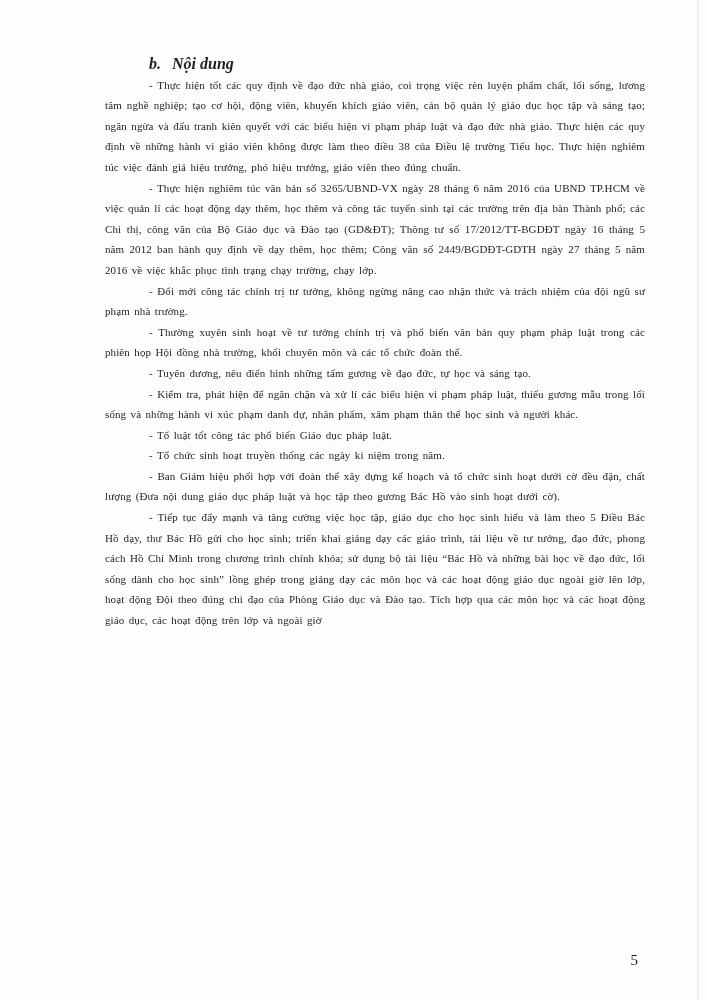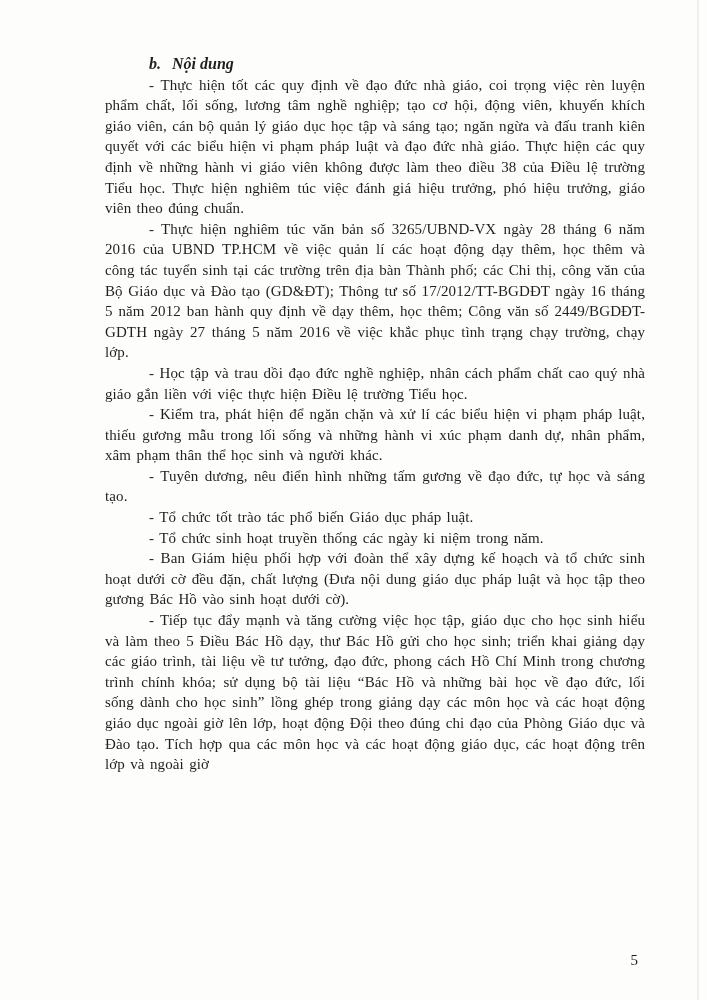--- a/index.html
+++ b/index.html
@@ -28,21 +28,21 @@
     position: absolute;
     left: 88px;
     top: 54px;
     width: 540px;
     margin-left: 17px;
   }
   p.para {
     margin: 0;
     text-align: justify;
     text-indent: 44px;
-    font-size: 15px;
+    font-size: 11px;
     line-height: 20.6px;
     letter-spacing: 0.1px;
     word-spacing: 1.5px;
   }
   p.heading {
     margin: 0;
     padding-left: 44px;
     font-size: 16px;
     line-height: 20.6px;
     font-weight: bold;
@@ -68,30 +68,31 @@
 
 <div class="content">
 
   <p class="heading"><span class="marker">b.</span><span>Nội dung</span></p>
 
   <p class="para">- Thực hiện tốt các quy định về đạo đức nhà giáo, coi trọng việc rèn luyện phẩm chất, lối sống, lương tâm nghề nghiệp; tạo cơ hội, động viên, khuyến khích giáo viên, cán bộ quản lý giáo dục học tập và sáng tạo; ngăn ngừa và đấu tranh kiên quyết với các biểu hiện vi phạm pháp luật và đạo đức nhà giáo. Thực hiện các quy định về những hành vi giáo viên không được làm theo điều 38 của Điều lệ trường Tiểu học. Thực hiện nghiêm túc việc đánh giá hiệu trưởng, phó hiệu trưởng, giáo viên theo đúng chuẩn.</p>
 
   <p class="para">- Thực hiện nghiêm túc văn bản số 3265/UBND-VX ngày 28 tháng 6 năm 2016 của UBND TP.HCM về việc quản lí các hoạt động dạy thêm, học thêm và công tác tuyển sinh tại các trường trên địa bàn Thành phố; các Chi thị, công văn của Bộ Giáo dục và Đào tạo (GD&amp;ĐT); Thông tư số 17/2012/TT-BGDĐT ngày 16 tháng 5 năm 2012 ban hành quy định về dạy thêm, học thêm; Công văn số 2449/BGDĐT-GDTH ngày 27 tháng 5 năm 2016 về việc khắc phục tình trạng chạy trường, chạy lớp.</p>
 
 
+  <p class="para">- Đổi mới công tác chính trị tư tưởng, không ngừng nâng cao nhận thức và trách nhiệm của đội ngũ sư phạm nhà trường.</p>
+
+  <p class="para">- Thường xuyên sinh hoạt về tư tưởng chính trị và phổ biến văn bản quy phạm pháp luật trong các phiên họp Hội đồng nhà trường, khối chuyên môn và các tổ chức đoàn thể.</p>
 
 
-  <p class="para">- Học tập và trau dồi đạo đức nghề nghiệp, nhân cách phẩm chất cao quý nhà giáo gắn liền với việc thực hiện Điều lệ trường Tiểu học.</p>
+  <p class="para">- Tuyên dương, nêu điển hình những tấm gương về đạo đức, tự học và sáng tạo.</p>
 
   <p class="para">- Kiểm tra, phát hiện để ngăn chặn và xử lí các biểu hiện vi phạm pháp luật, thiếu gương mẫu trong lối sống và những hành vi xúc phạm danh dự, nhân phẩm, xâm phạm thân thể học sinh và người khác.</p>
 
-  <p class="para">- Tuyên dương, nêu điển hình những tấm gương về đạo đức, tự học và sáng tạo.</p>
 
-
-  <p class="para">- Tổ chức tốt trào tác phổ biến Giáo dục pháp luật.</p>
+  <p class="para">- Tổ luật tốt công tác phổ biến Giáo dục pháp luật.</p>
 
   <p class="para">- Tổ chức sinh hoạt truyền thống các ngày ki niệm trong năm.</p>
 
   <p class="para">- Ban Giám hiệu phối hợp với đoàn thể xây dựng kế hoạch và tổ chức sinh hoạt dưới cờ đều đặn, chất lượng (Đưa nội dung giáo dục pháp luật và học tập theo gương Bác Hồ vào sinh hoạt dưới cờ).</p>
 
 
   <p class="para">- Tiếp tục đẩy mạnh và tăng cường việc học tập, giáo dục cho học sinh hiểu và làm theo 5 Điều Bác Hồ dạy, thư Bác Hồ gửi cho học sinh; triển khai giảng dạy các giáo trình, tài liệu về tư tưởng, đạo đức, phong cách Hồ Chí Minh trong chương trình chính khóa; sử dụng bộ tài liệu “Bác Hồ và những bài học về đạo đức, lối sống dành cho học sinh” lồng ghép trong giảng dạy các môn học và các hoạt động giáo dục ngoài giờ lên lớp, hoạt động Đội theo đúng chi đạo của Phòng Giáo dục và Đào tạo. Tích hợp qua các môn học và các hoạt động giáo dục, các hoạt động trên lớp và ngoài giờ</p>
 
 </div>
 

